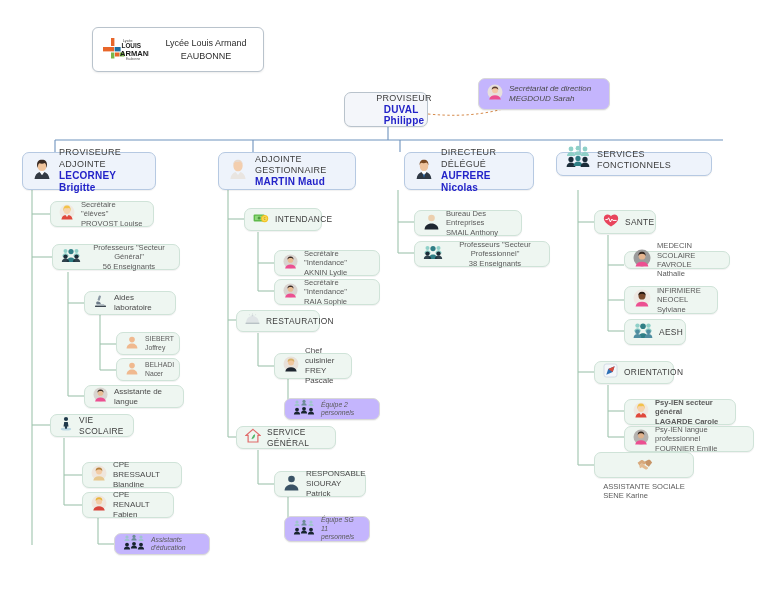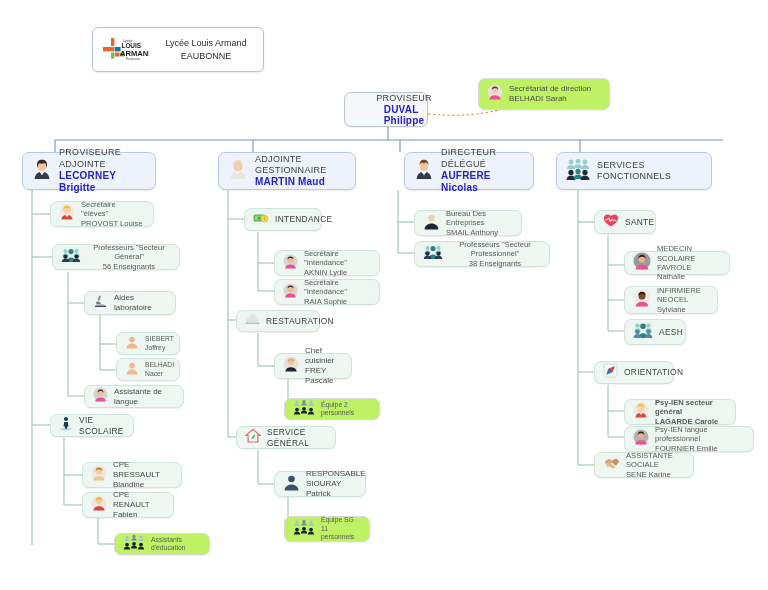--- a/index.html
+++ b/index.html
@@ -52,22 +52,23 @@
   }
   .proviseur{
     background:#f4f6fa;
     border:1px solid #b9c3cc;
     flex-direction:column;
     align-items:center;
     justify-content:center;
     gap:1px;
   }
   .white{
-    background:#bef264;
+    background:#c4b5fd;
     border:1px solid #d8d8d8;
+    font-style:italic;
   }
   .role-big{font-size:9px;color:#3d3d3d;letter-spacing:.3px;}
   .name-big{font-size:10px;color:#2323c8;font-weight:bold;letter-spacing:.2px;}
   .plain{font-size:8px;color:#4a4a4a;}
   .plain2{font-size:7.6px;color:#5a5a5a;}
   .cap{font-size:8.4px;color:#3d3d3d;letter-spacing:.3px;}
   .tiny{font-size:6.8px;color:#5a5a5a;}
 
   .icon{flex:0 0 auto;display:block;}
   .center-txt{text-align:center;}
@@ -198,21 +199,21 @@
     <span class="icon">
       <svg width="16" height="16" viewBox="0 0 16 16">
           <circle cx="8" cy="8" r="7.5" fill="#e7e0dc"></circle>
           <circle cx="8" cy="6.2" r="3" fill="#f2c8a6"></circle>
           <path d="M8 2.6c2.4 0 3.4 1.4 3.2 3.4-.4-1.2-1.6-1.8-3.2-1.8S5.2 4.8 4.8 6C4.6 4 5.6 2.6 8 2.6z" fill="#5a3b2e"></path>
           <path d="M2.2 15.5c.5-3 2.9-4.3 5.8-4.3s5.3 1.3 5.8 4.3z" fill="#ec4f91"></path>
         </svg>
     </span>
     <span class="txt">
       <span class="l1 plain">Secrétariat de direction</span>
-      <span class="l2 plain">BELHADI Sarah</span>
+      <span class="l2 plain">MEGDOUD Sarah</span>
     </span>
   </div>
 
   <div class="node blue" style="left:22px;top:152px;width:134px;height:38px;">
     <span class="icon">
       <svg width="22" height="22" viewBox="0 0 22 22">
           <path d="M11 3.5c3.1 0 4.6 2.1 4.4 5.3-.2 2.6-2 4.4-4.4 4.4S6.8 11.4 6.6 8.8C6.4 5.6 7.9 3.5 11 3.5z" fill="#f0c49c"></path>
           <path d="M11 1.8c3.5 0 5.2 2 5 5.6-.1 1.3-.4 2-.7 2.2.1-2.6-.6-4-1.7-4.5-1.2.7-3.6.8-5.2.1-.9.6-1.6 1.9-1.5 4.4-.3-.2-.7-.9-.8-2.2C5.8 3.8 7.5 1.8 11 1.8z" fill="#3a2a22"></path>
           <path d="M3.5 21c.4-3.8 2.6-6.2 5-7l2.5 3 2.5-3c2.4.8 4.6 3.2 5 7z" fill="#333a44"></path>
           <path d="M9.2 13.6 11 17l1.8-3.4-1.8-.8z" fill="#fff"></path>
@@ -247,21 +248,21 @@
           <path d="M8.5 13.8 11 17l2.5-3.2-2.5-1z" fill="#fff"></path>
           <path d="M11 15.6l-.8 1.4.8 3 .8-3z" fill="#2b6fb5"></path>
         </svg>
     </span>
     <span class="txt">
       <span class="l1 role-big">DIRECTEUR DÉLÉGUÉ</span>
       <span class="l2 name-big">AUFRERE Nicolas</span>
     </span>
   </div>
 
-  <div class="node blue" style="left:556px;top:152px;width:156px;height:38px;">
+  <div class="node blue" style="left:556px;top:152px;width:156px;height:24px;align-items:flex-end;">
     <span class="icon">
       <svg width="26" height="22" viewBox="0 0 26 22">
         <circle cx="6" cy="4" r="2.4" fill="#8fd0c8"></circle>
           <path d="M2 11c0-2.4 1.8-4 4-4s4 1.6 4 4z" fill="#8fd0c8"></path>
         <circle cx="13" cy="3.2" r="2.4" fill="#8fd0c8"></circle>
           <path d="M9 10.2c0-2.4 1.8-4 4-4s4 1.6 4 4z" fill="#8fd0c8"></path>
         <circle cx="20" cy="4" r="2.4" fill="#8fd0c8"></circle>
           <path d="M16 11c0-2.4 1.8-4 4-4s4 1.6 4 4z" fill="#8fd0c8"></path>
         <circle cx="6" cy="14.4" r="2.6" fill="#1b2d3a"></circle>
           <path d="M1.6 22c0-2.6 2-4.4 4.4-4.4s4.4 1.8 4.4 4.4z" fill="#1b2d3a"></path>
@@ -614,21 +615,21 @@
       <svg width="16" height="15" viewBox="0 0 16 15">
           <path d="M8 13.6C3.4 10.6.8 8.2.8 5.4.8 3 2.6 1.4 4.7 1.4c1.4 0 2.6.7 3.3 1.8.7-1.1 1.9-1.8 3.3-1.8 2.1 0 3.9 1.6 3.9 4 0 2.8-2.6 5.2-7.2 8.2z" fill="#e8445c"></path>
           <path d="M2.4 6.6h2.2l1-1.8L7.4 9l1.5-3 .9 1.4h3.8" stroke="#fff" stroke-width="1" fill="none"></path>
         </svg>
     </span>
     <span class="txt">
       <span class="l1 cap">SANTE</span>
     </span>
   </div>
 
-  <div class="node" style="left:624px;top:251px;width:106px;height:24px;">
+  <div class="node" style="left:624px;top:251px;width:106px;height:18px;">
     <span class="icon">
       <svg width="18" height="18" viewBox="0 0 18 18">
           <circle cx="9" cy="9" r="8.5" fill="#9b9b9b"></circle>
           <circle cx="9" cy="7.2" r="3.4" fill="#e5b48f"></circle>
           <path d="M9 2.8c2.7 0 3.8 1.7 3.6 4.1-.5-1.5-1.8-2.2-3.6-2.2S5.9 5.4 5.4 6.9C5.2 4.5 6.3 2.8 9 2.8z" fill="#33251f"></path>
           <path d="M2.6 17.4c.6-3.2 3.3-4.6 6.4-4.6s5.8 1.4 6.4 4.6z" fill="#ec4f91"></path>
         </svg>
     </span>
     <span class="txt">
       <span class="l1 plain2">MEDECIN SCOLAIRE</span>
@@ -707,21 +708,21 @@
           <path d="M8 2.6c2.4 0 3.4 1.5 3.2 3.6-.5-1.3-1.6-1.9-3.2-1.9s-2.7.6-3.2 1.9C4.6 4.1 5.6 2.6 8 2.6z" fill="#2e2119"></path>
           <path d="M2.2 15.5c.5-2.9 2.9-4.2 5.8-4.2s5.3 1.3 5.8 4.2z" fill="#ec4f91"></path>
         </svg>
     </span>
     <span class="txt">
       <span class="l1 plain2">Psy-IEN langue professionnel</span>
       <span class="l2 plain2">FOURNIER Emilie</span>
     </span>
   </div>
 
-  <div class="node" style="left:594px;top:452px;width:100px;height:26px;">
+  <div class="node" style="left:594px;top:452px;width:100px;height:26px;flex-direction:column;">
     <span class="icon">
       <svg width="17" height="15" viewBox="0 0 17 15">
           <path d="M1.6 5.8 5 3.2c.6-.4 1.3-.4 1.9 0l2.6 1.8c.6.4.6 1.3 0 1.7L8 7.8 5.8 6.4 3.4 8.6z" fill="#d8a97c"></path>
           <path d="M9 4.6l3.3-1.8c.6-.3 1.3-.2 1.8.3l2 2.4-3.2 4.2-2.8-2z" fill="#c79467"></path>
           <path d="M3.2 8.4 6 6.4l5.6 3.8c.6.4.6 1.2 0 1.6l-1 .6c-.5.3-1 .2-1.4-.1L6 10.2 4 11.2z" fill="#e4bb91"></path>
         </svg>
     </span>
     <span class="txt">
       <span class="l1 plain2">ASSISTANTE SOCIALE</span>
       <span class="l2 plain2">SENE Karine</span>

